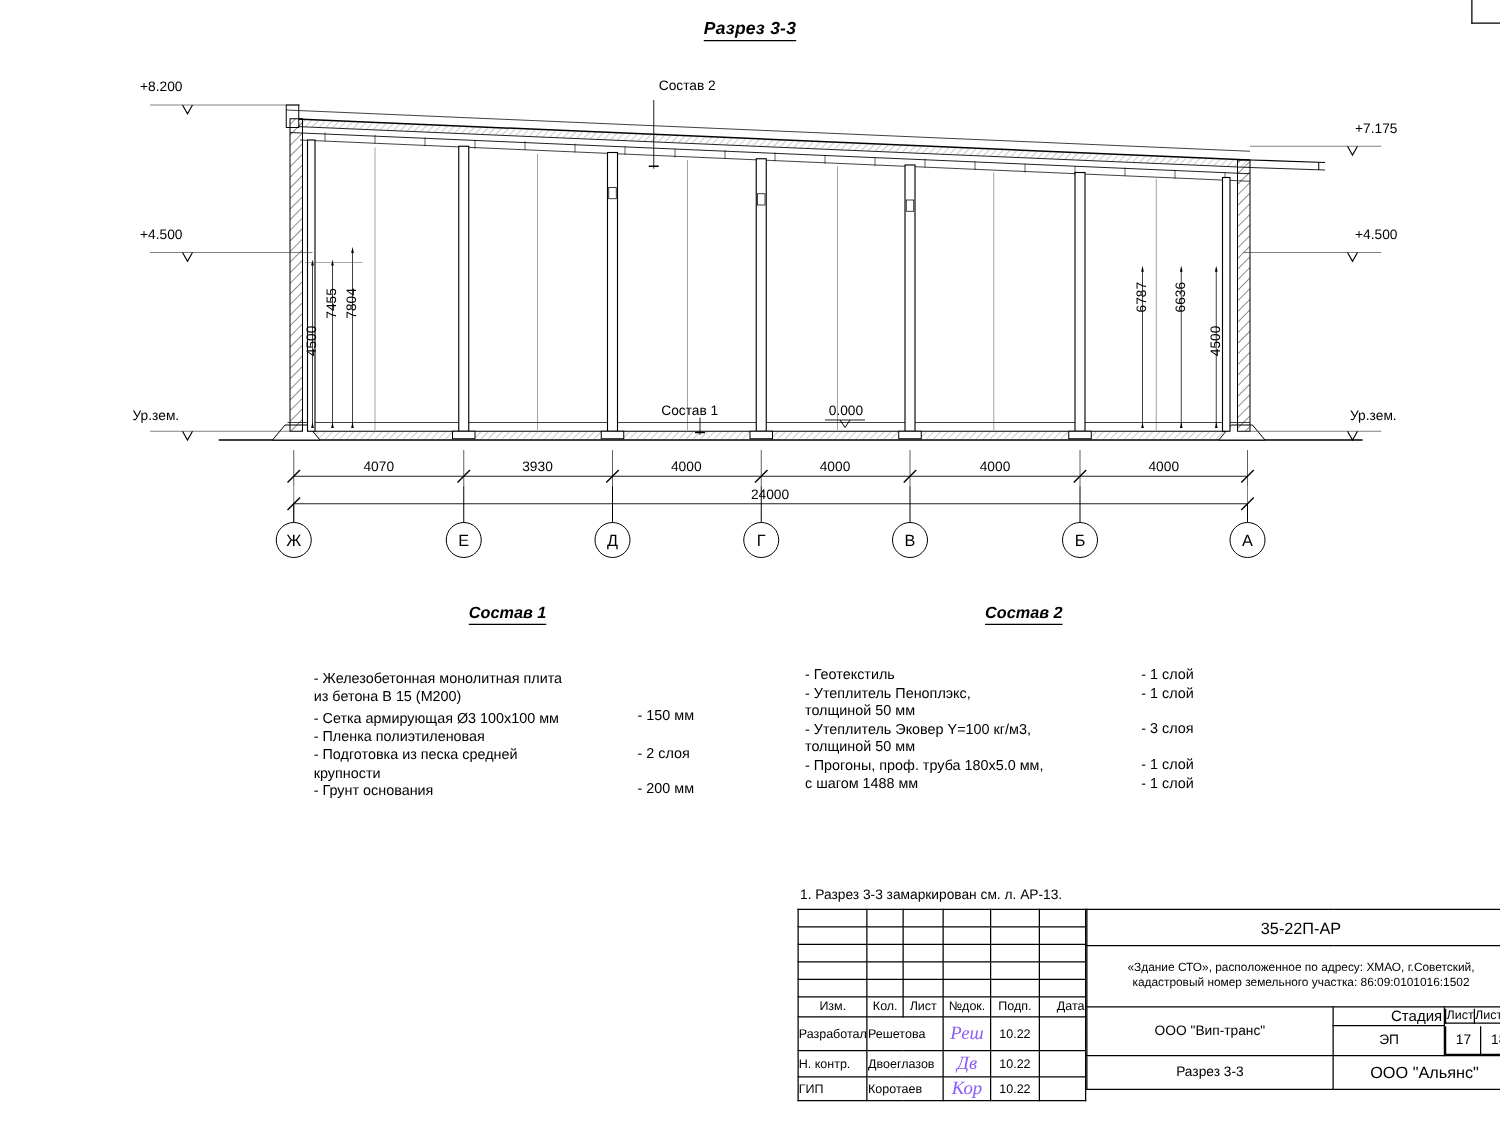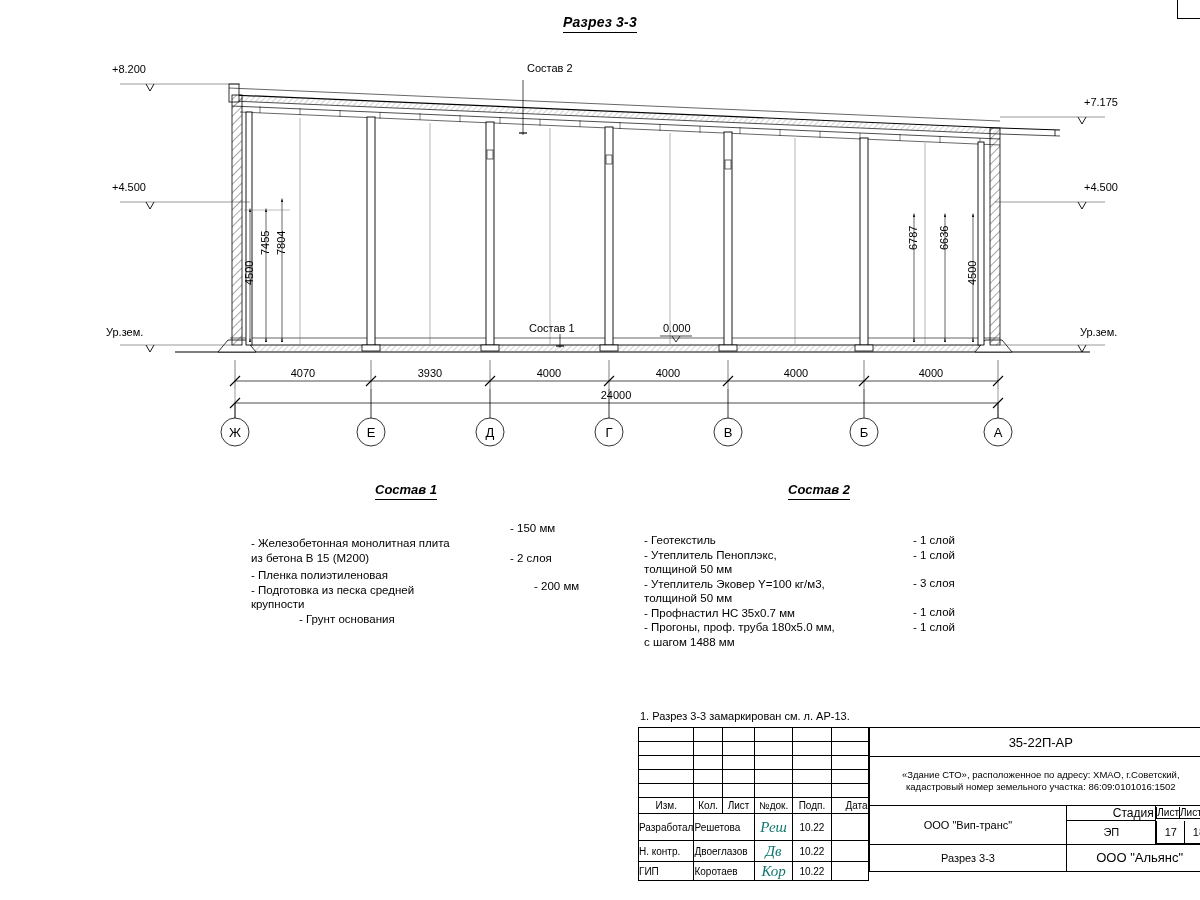--- a/index.html
+++ b/index.html
@@ -31,21 +31,21 @@
   .comp-list .txt{white-space:pre-line;}
   .note{
     position:absolute;font-size:11px;
   }
   
   .stamp{position:absolute;left:638px;top:727px;width:575px;height:175px;font-size:11px;}
   .stamp table{border-collapse:collapse;}
   .stamp td{border:1px solid #000;padding:0;}
   .c{text-align:center;}
   .l{padding-left:3px;}
-  .sig{font-family:"Liberation Serif",serif;font-style:italic;font-size:15px;color:#0f766e;}
+  .sig{font-family:"Liberation Serif",serif;font-style:italic;font-size:15px;color:#8b5cf6;}
   .big{font-size:13px;}
   .tiny{font-size:9.5px;line-height:12px;}
   .corner{
     position:absolute;right:0;top:0;width:22px;height:18px;
     border-left:1px solid #000;border-bottom:1px solid #000;
   }
 </style>
 </head>
 <body>
 
@@ -283,47 +283,49 @@
   </div>
   <div class="comp-list" style="left:251px;top:536px;width:330px;">
     <div style="position:relative;height:16px;">
       <span class="txt">- Железобетонная  монолитная плита
   из бетона В 15 (М200)</span>
     </div>
     <div style="position:relative;height:18px;margin-top:-2px;">
       <span class="txt" style="position:absolute;left:0;top:0;"></span>
     </div>
     <div style="position:relative;">
+      <span class="txt">- Сетка армирующая Ø3 100х100 мм</span>
+    </div>
+    <div style="position:relative;">
       <span class="txt">- Пленка полиэтиленовая</span>
     </div>
     <div style="position:relative;">
       <span class="txt">- Подготовка из песка средней
   крупности</span>
     </div>
-    <div style="position:relative;margin-left:48px;">
+    <div style="position:relative;">
       <span class="txt">- Грунт основания</span>
     </div>
   </div>
-  <div class="comp-list" style="left:510px;top:507px;width:80px;">
+  <div class="comp-list" style="left:510px;top:552px;width:80px;">
     <div style="height:29px;line-height:43px;"><span>- 150 мм</span></div>
     <div style="height:14.5px;"></div>
     <div style="height:14.5px;"><span>- 2 слоя</span></div>
-    <div style="height:29px;line-height:43px;margin-left:24px;"><span>- 200 мм</span></div>
+    <div style="height:29px;line-height:43px;"><span>- 200 мм</span></div>
   </div>
 
   <div class="comp-title" style="left:788px;top:482px;">
     <span class="u">Состав 2</span>
   </div>
   <div class="comp-list" style="left:644px;top:533px;width:300px;">
     <div><span class="txt">- Геотекстиль</span></div>
     <div><span class="txt">- Утеплитель Пеноплэкс,
   толщиной 50 мм</span></div>
     <div><span class="txt">- Утеплитель Эковер Y=100 кг/м3,
   толщиной 50 мм</span></div>
-    <div><span class="txt">- Профнастил НС 35х0.7 мм</span></div>
     <div><span class="txt">- Прогоны, проф. труба 180х5.0 мм,
   с шагом 1488 мм</span></div>
   </div>
   <div class="comp-list" style="left:913px;top:533px;width:80px;">
     <div style="height:14.5px;"><span>- 1 слой</span></div>
     <div style="height:14.5px;"><span>- 1 слой</span></div>
     <div style="height:29px;line-height:43px;"><span>- 3 слоя</span></div>
     <div style="height:29px;line-height:43px;"><span>- 1 слой</span></div>
     <div style="height:14.5px;"><span>- 1 слой</span></div>
   </div>

